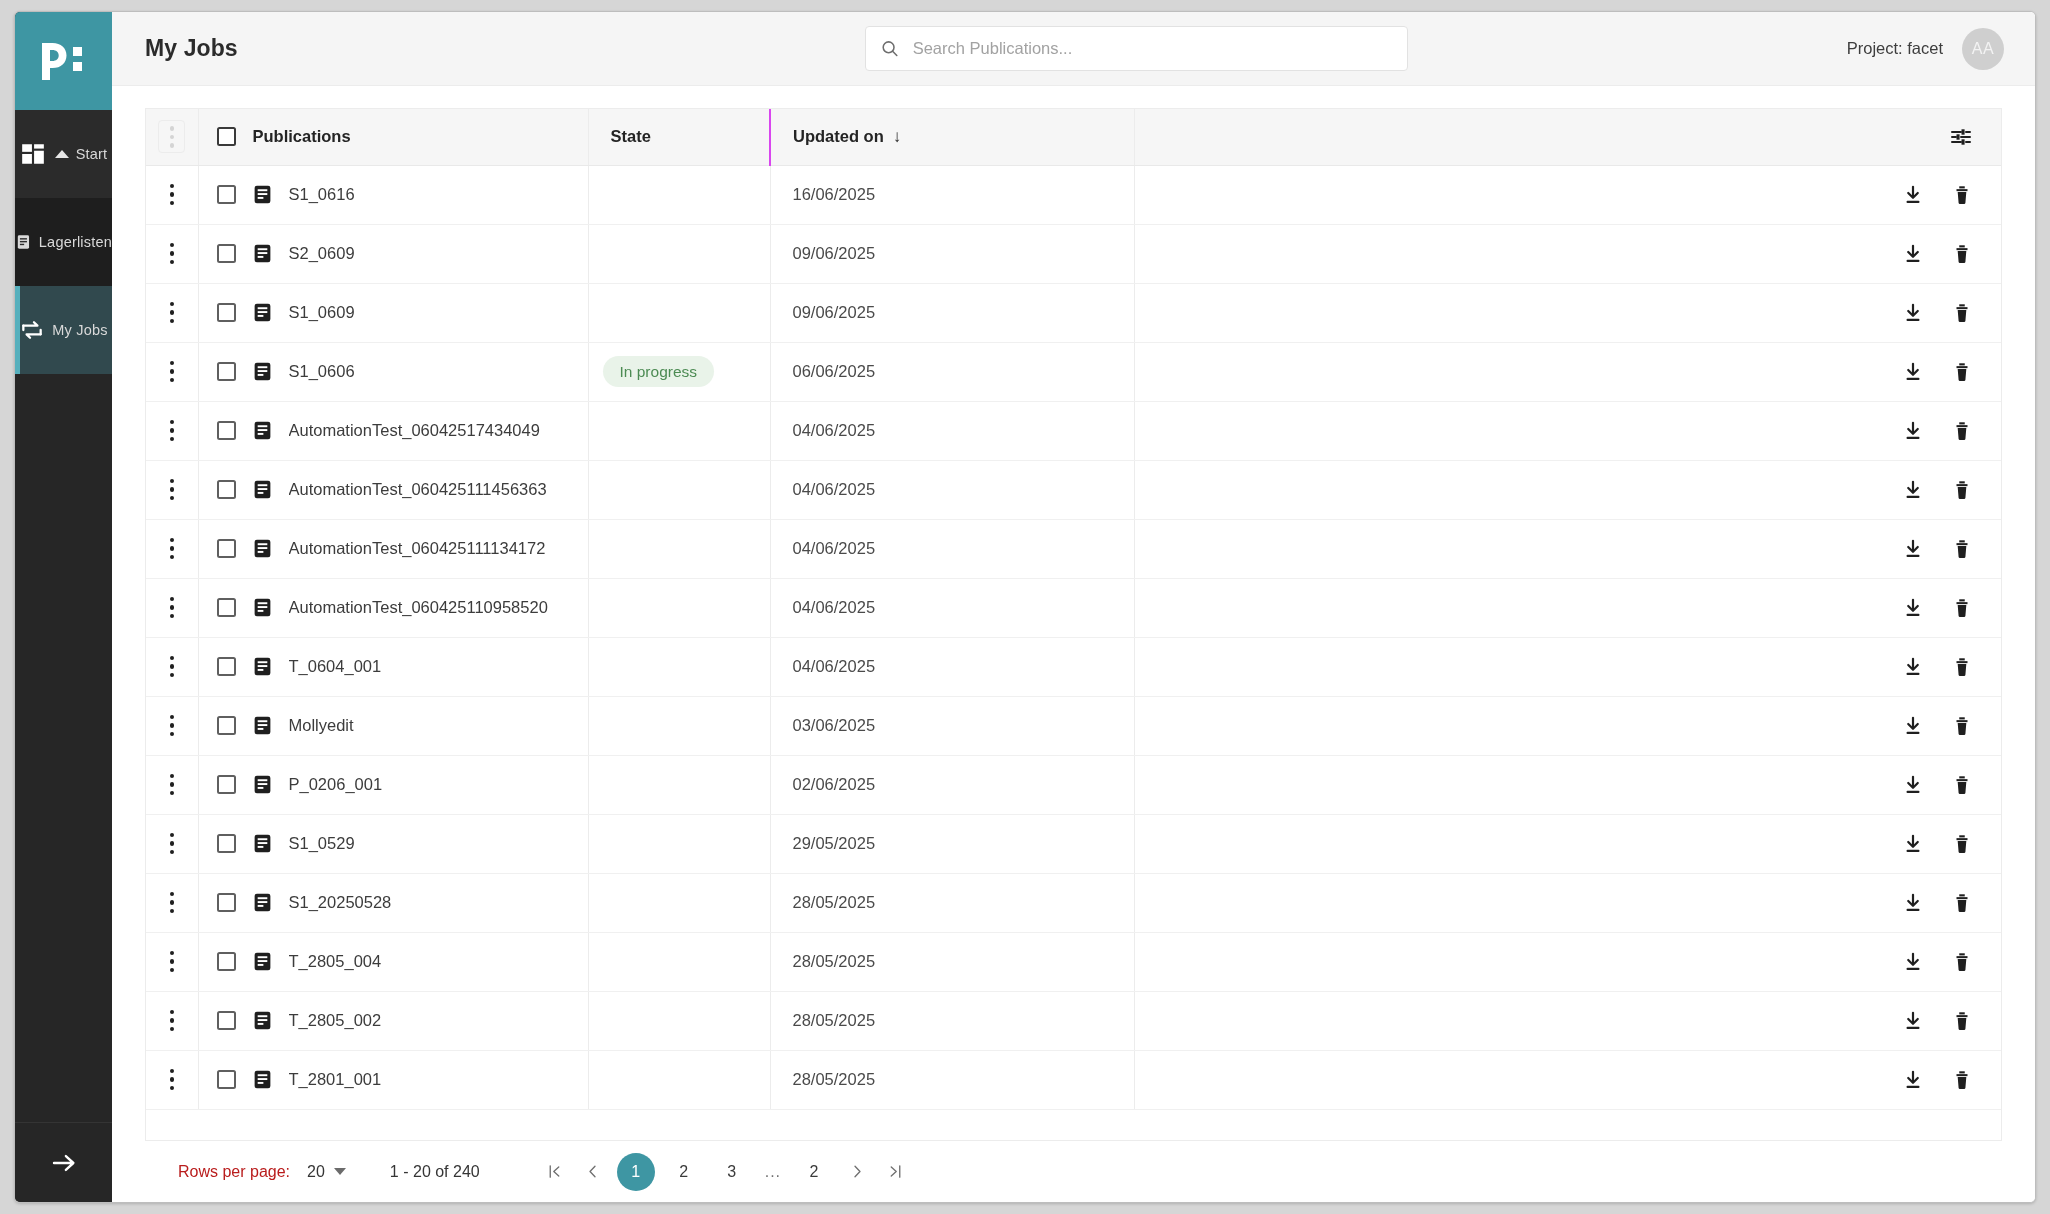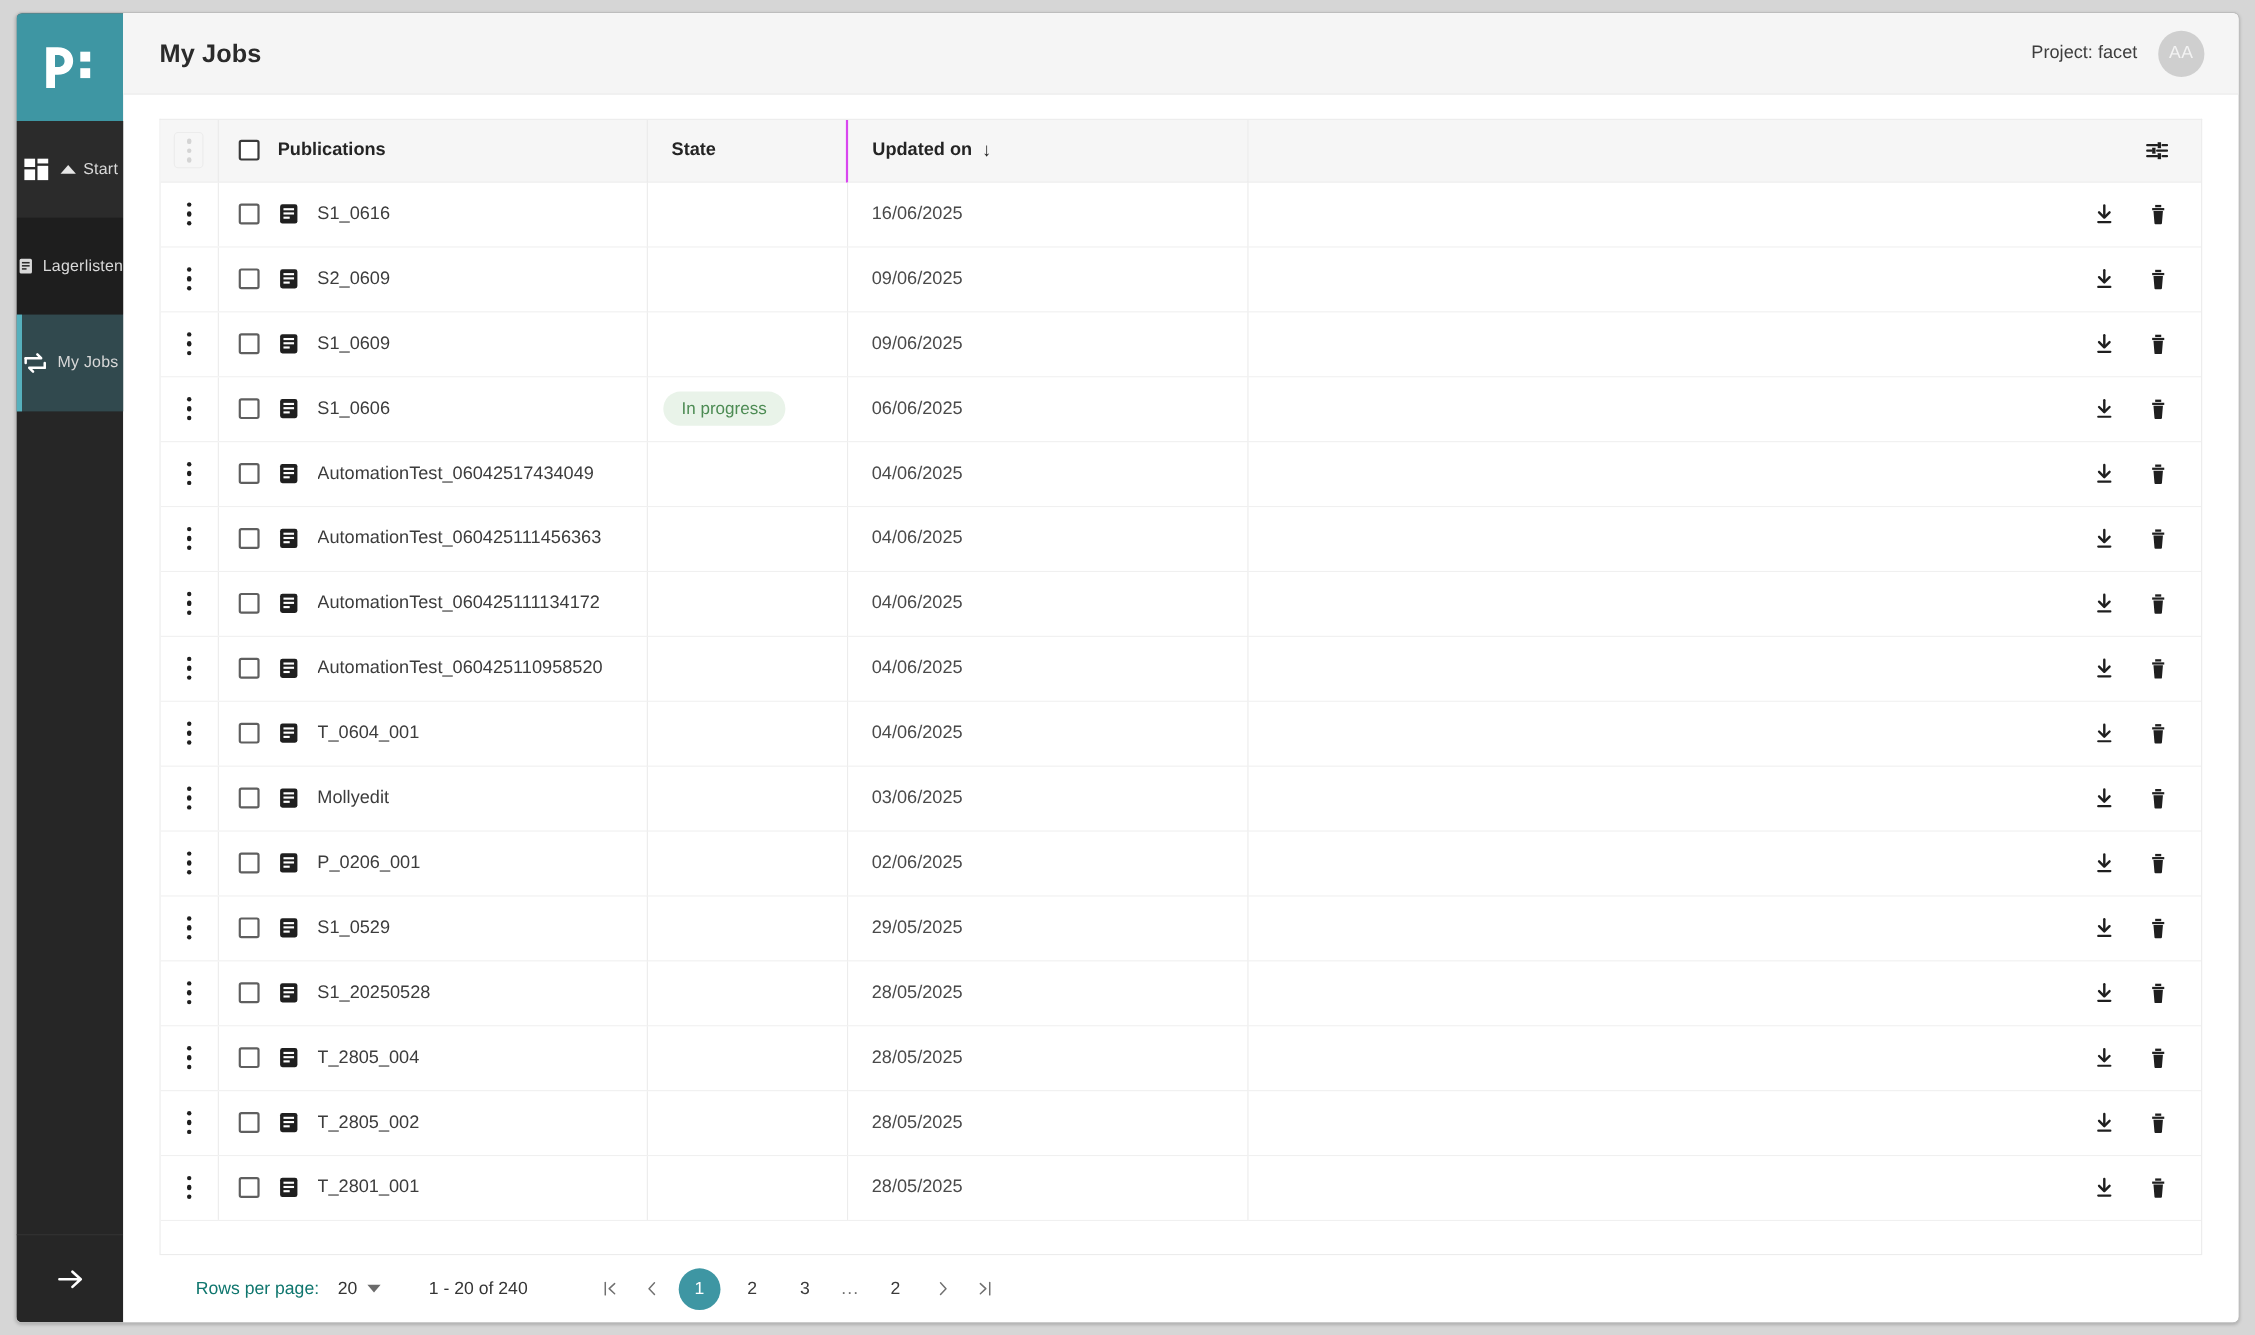--- a/index.html
+++ b/index.html
@@ -228,21 +228,21 @@
   
   .paginator {
     height: 62px;
     flex: 0 0 62px;
     display: flex; align-items: center;
     padding: 0 33px;
     gap: 0;
     background: #fff;
     border-top: 1px solid #ececec;
   }
-  .pg-label { font-size: 16px; color: #0f766e; }
+  .pg-label { font-size: 16px; color: #b91c1c; }
   .pg-select {
     display: flex; align-items: center; gap: 9px;
     margin-left: 17px; cursor: pointer;
     font-size: 16px; color: #353535;
   }
   .caret-down {
     width: 0; height: 0;
     border-left: 6px solid transparent;
     border-right: 6px solid transparent;
     border-top: 7px solid #6b6b6b;
@@ -322,20 +322,27 @@
         <path d="M4 12h15M13.5 6.5L19.5 12l-6 5.5" fill="none" stroke="#ffffff" stroke-width="1.9" stroke-linecap="round" stroke-linejoin="round"></path>
       </svg>
     </div>
   </nav>
 
   <div class="main">
 
     <header class="topbar" style="position:relative;">
       <div class="page-title">My Jobs</div>
 
+      <div class="search-wrap">
+        <svg width="21" height="21" viewBox="0 0 24 24">
+          <circle cx="10.5" cy="10.5" r="6.6" fill="none" stroke="#6e6e6e" stroke-width="1.9"></circle>
+          <path d="M15.4 15.4L20.5 20.5" stroke="#6e6e6e" stroke-width="1.9" stroke-linecap="round"></path>
+        </svg>
+        <input class="search-input" type="text" placeholder="Search Publications..." style="">
+      </div>
 
       <div class="topbar-right">
         <span class="project-label">Project: facet</span>
         <div class="avatar">AA</div>
       </div>
     </header>
 
     <div class="table-area">
       <div class="table-box">
         <table>

